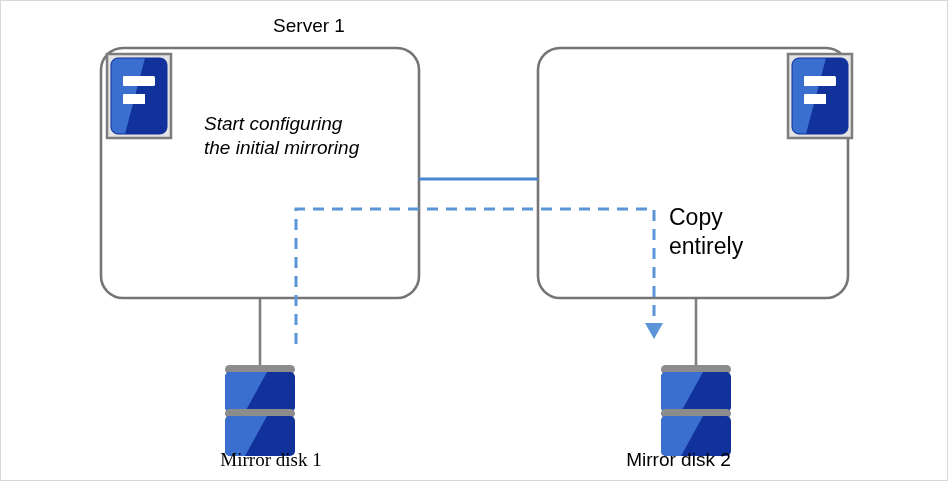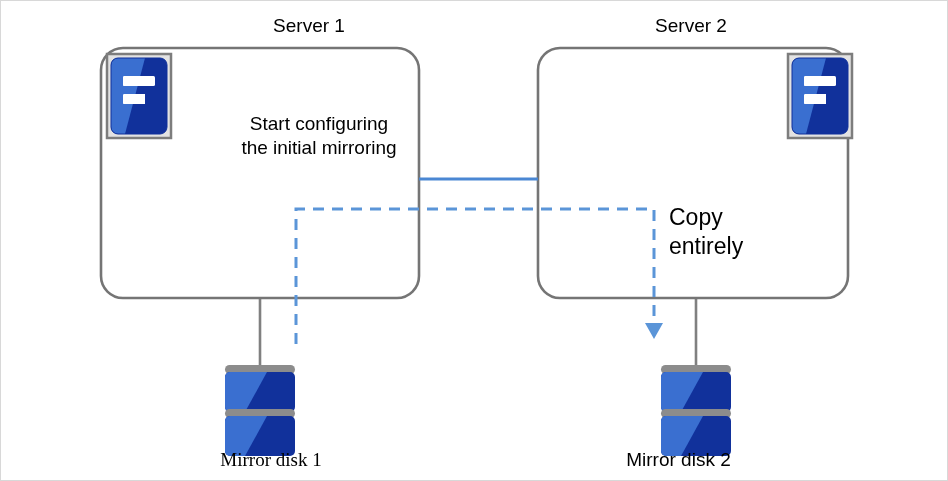--- a/index.html
+++ b/index.html
@@ -34,21 +34,22 @@
     font-family: "Liberation Sans", sans-serif;
     white-space: pre;
     line-height: 1.28;
   }
   .server-title {
     font-size: 19px;
     text-align: center;
   }
   .server-note {
     font-size: 19px;
-    text-align: center;
+    text-align: left;
+    font-style: italic;
   }
   .copy-note {
     font-size: 23px;
     text-align: left;
   }
   .disk-label {
     font-size: 19px;
     text-align: center;
   }
   #title-server-1 { left: 178px; top: 13px; width: 260px; }
@@ -135,21 +136,20 @@
       <use href="#disk-glyph"></use>
     </g>
     <g transform="translate(660,364)">
       <use href="#disk-glyph"></use>
     </g>
 
   </svg>
 
   <div class="label server-title" id="title-server-1">Server 1</div>
 
-  <div class="label server-title" id="title-server-2">Server 2</div>
 
   <div class="label server-note" id="note-server-1">Start configuring
 the initial mirroring</div>
 
   <div class="label copy-note" id="note-copy">Copy
 entirely</div>
 
   <div class="label disk-label" id="label-disk-1">Mirror disk 1</div>
 
   <div class="label disk-label" id="label-disk-2">Mirror disk 2</div>

